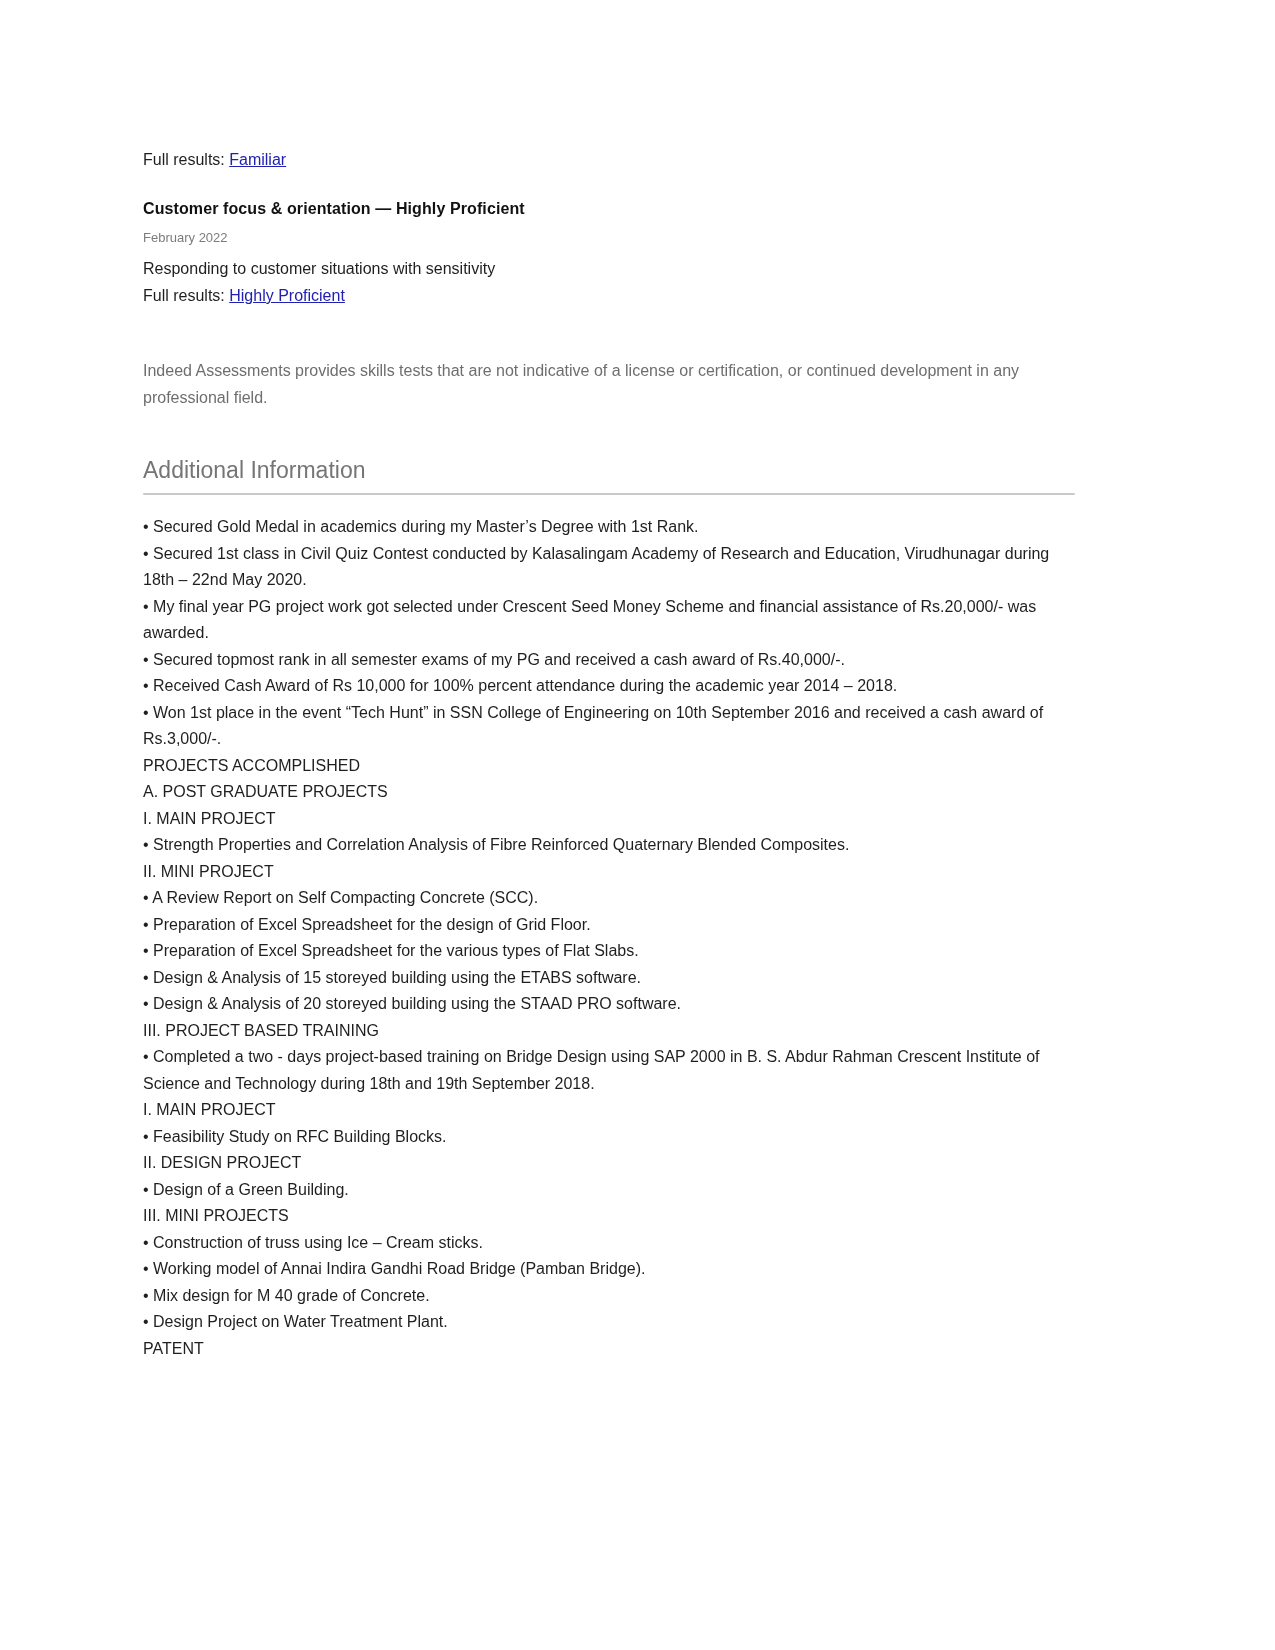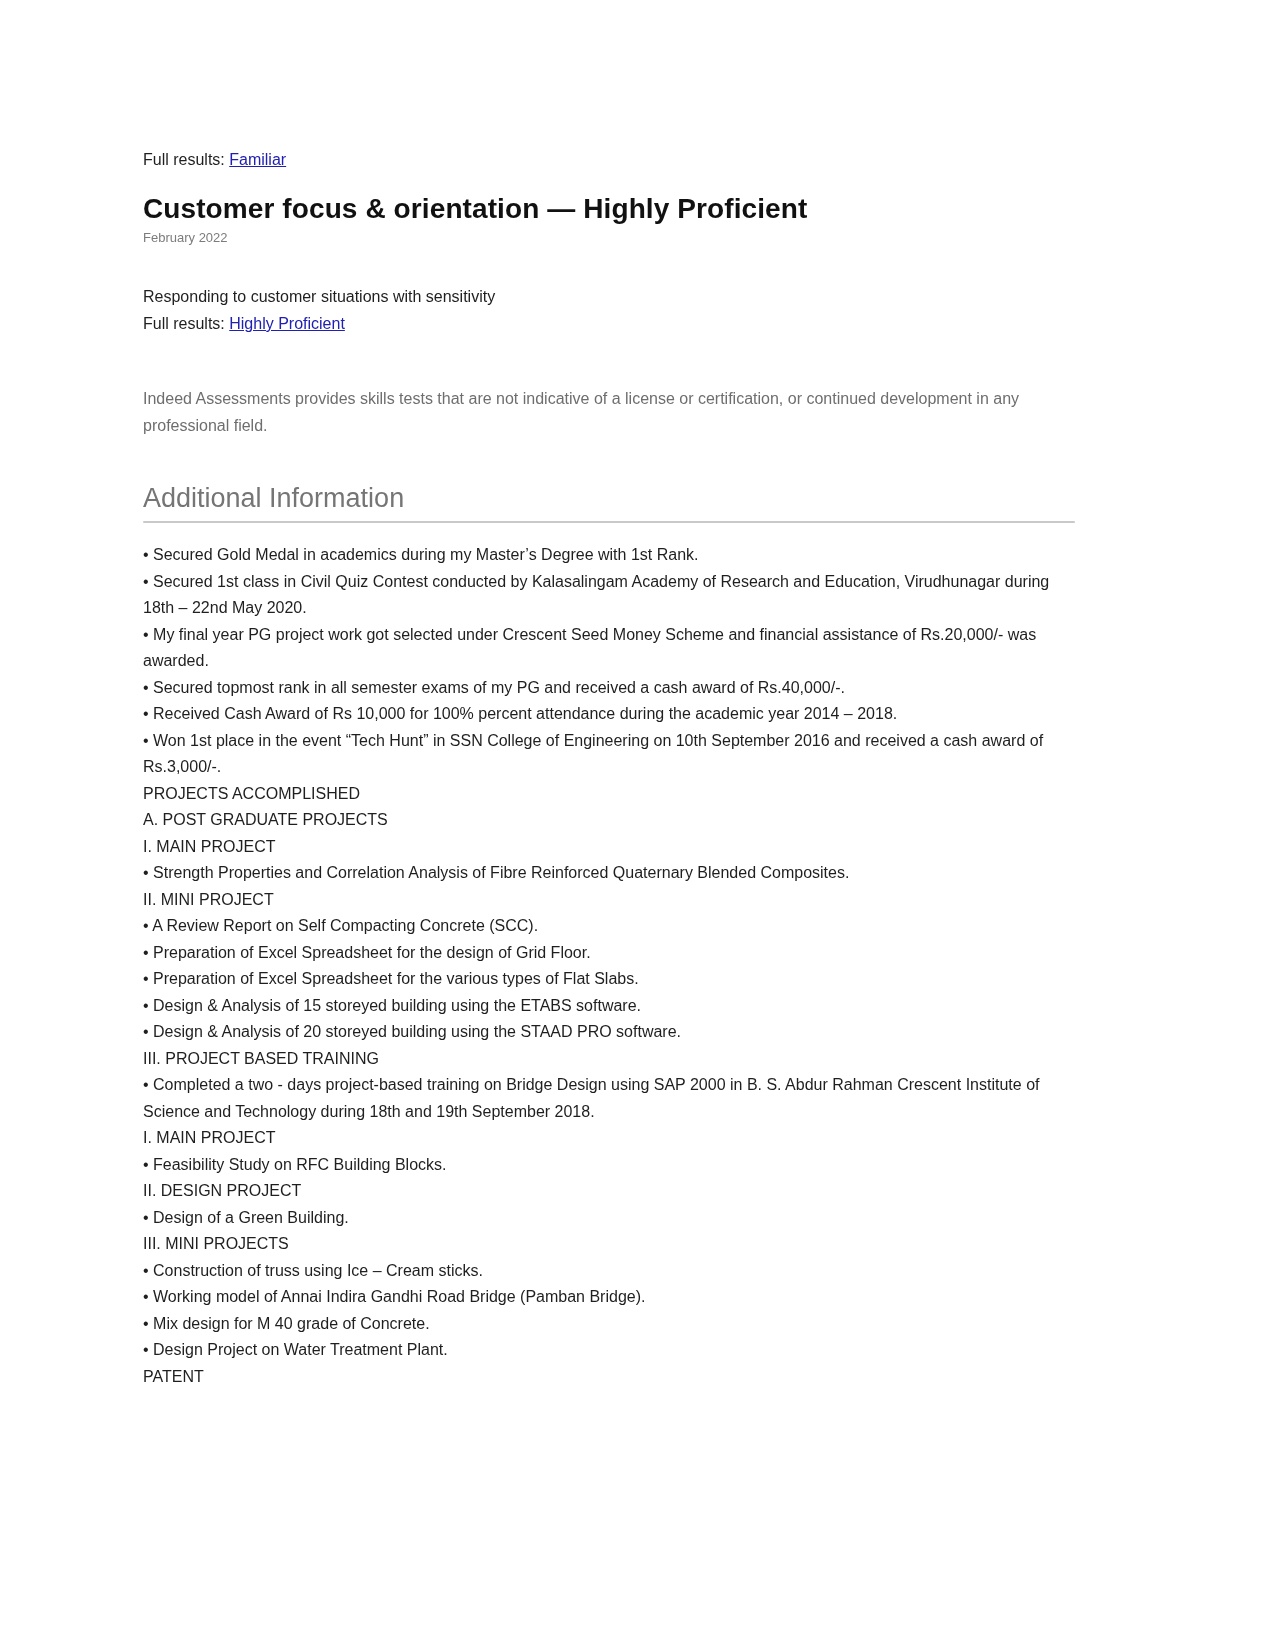--- a/index.html
+++ b/index.html
@@ -15,43 +15,43 @@
     padding: 146px 200px 0 143px;
     overflow: hidden;
   }
   .line { line-height: 27px; }
   a.doc-link {
     color: #2020b2;
     text-decoration: underline;
     cursor: pointer;
   }
   .assessment-title {
-    font-size: 28px;
+    font-size: 16px;
     font-weight: 700;
     color: #111111;
     margin-top: 24px;
     line-height: 24px;
     letter-spacing: 0.1px;
   }
   .assessment-date {
     color: #7c7c7c;
     font-size: 13px;
     margin-top: 7px;
     line-height: 20px;
   }
-  .desc-block { margin-top: 35px; }
+  .desc-block { margin-top: 7px; }
   .disclaimer {
     margin-top: 48px;
     color: #6e6e6e;
     line-height: 27px;
     width: 940px;
   }
   .addl-heading {
     margin-top: 45px;
-    font-size: 27px;
+    font-size: 23px;
     font-weight: 400;
     color: #757575;
     line-height: 28px;
   }
   .addl-divider {
     border: none;
     border-top: 2px solid #c9c9c9;
     margin: 9px 0 0 0;
     width: 932px;
   }

